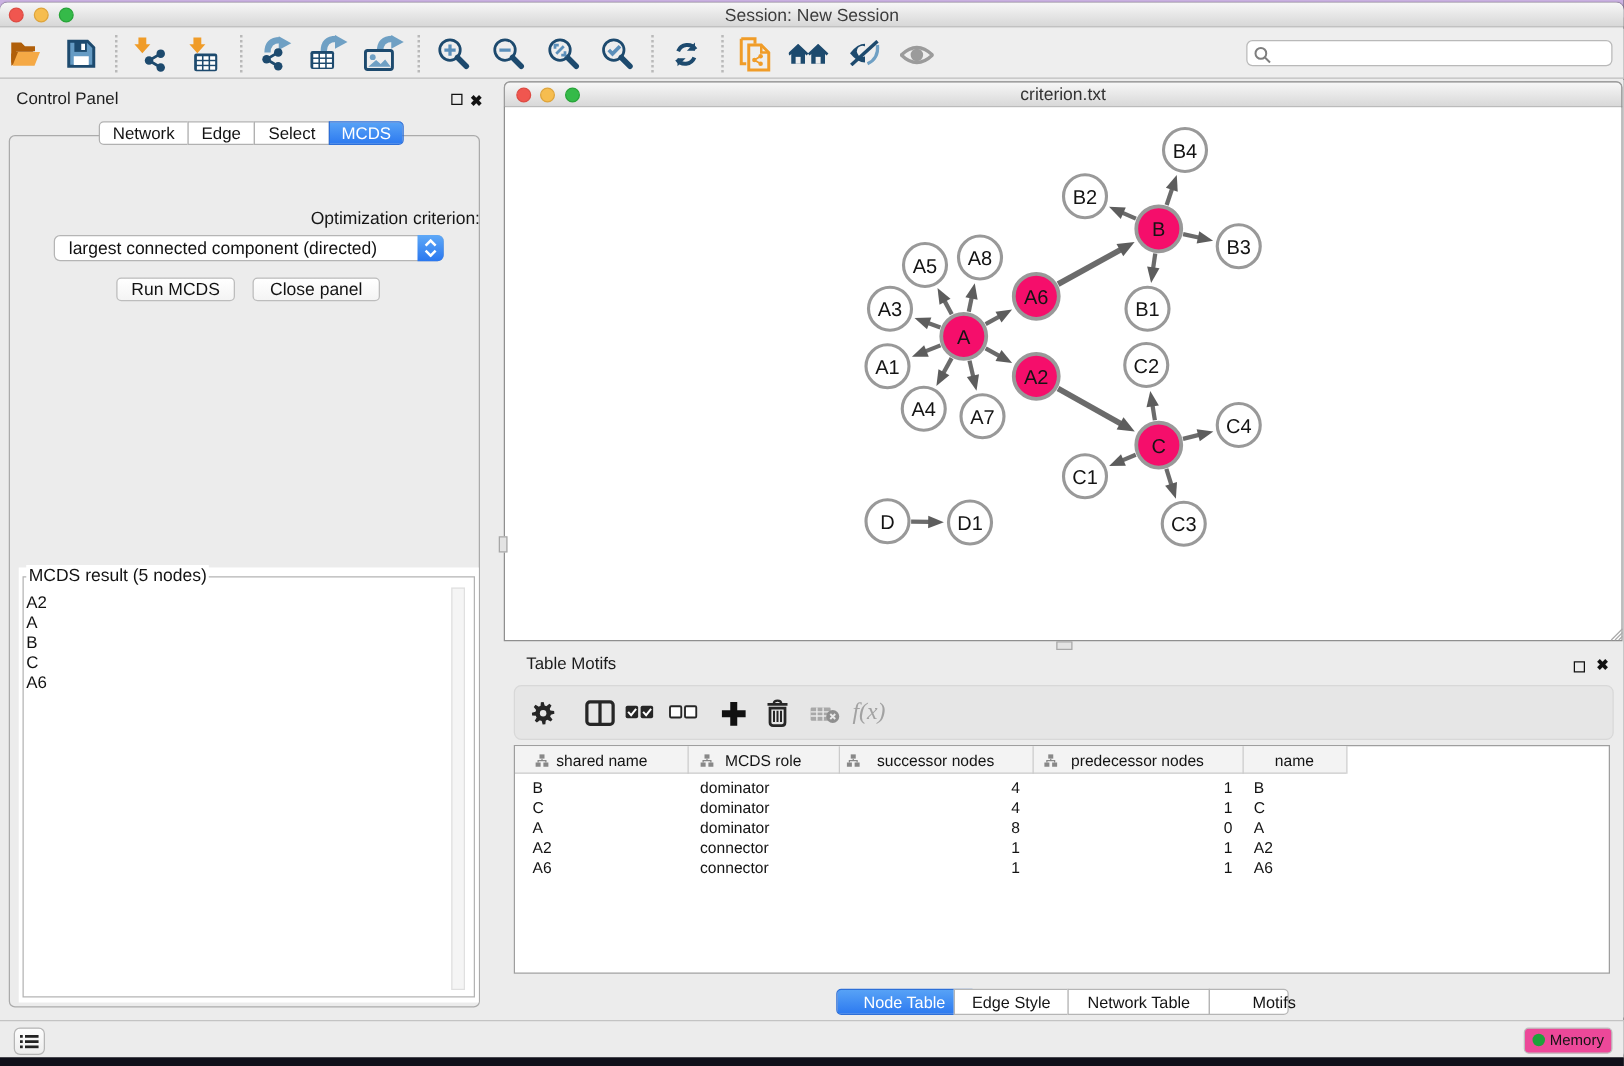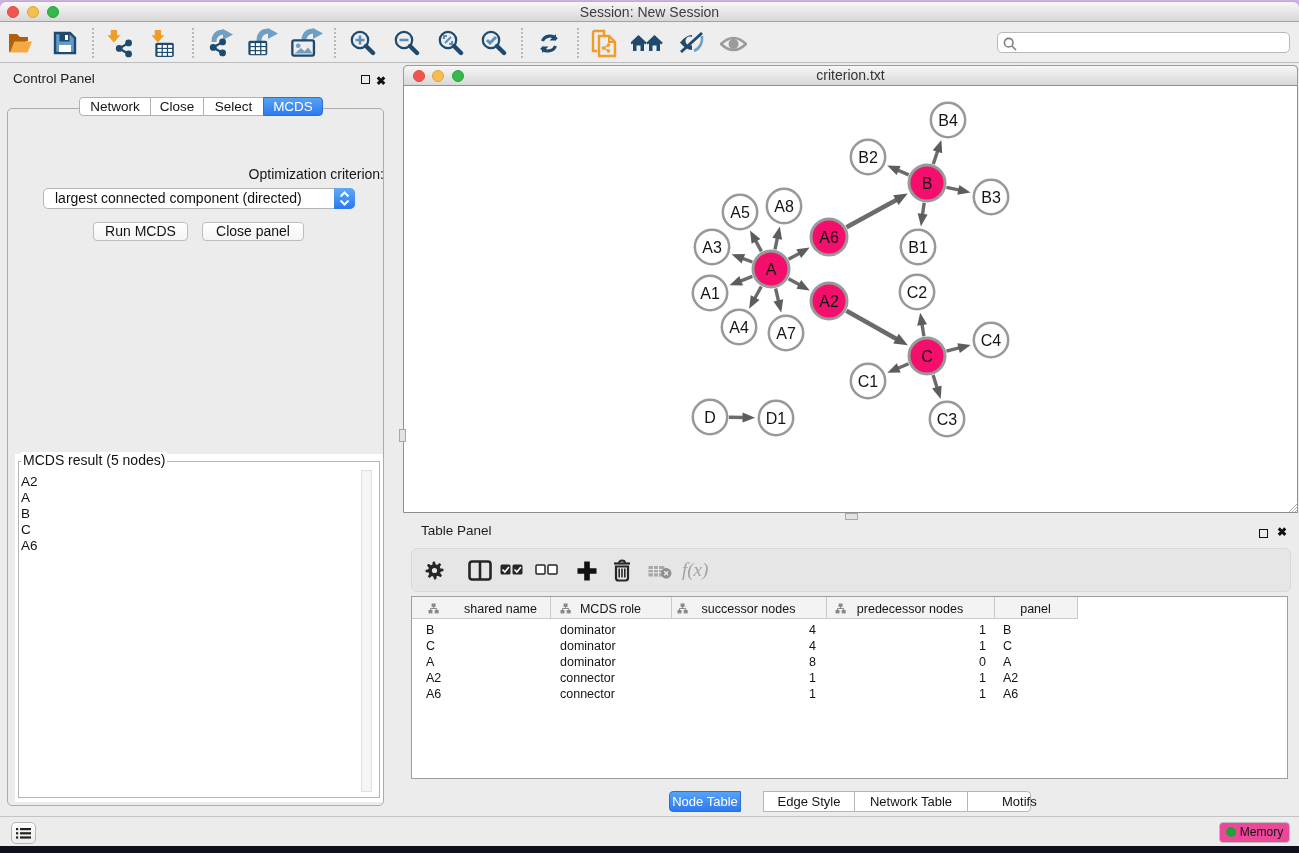--- a/index.html
+++ b/index.html
@@ -214,21 +214,21 @@
     <circle cx="5.7" cy="5.7" r="4.3" fill="none" stroke="#7e7e7e" stroke-width="1.6"></circle>
     <path d="M9,9 L13,13" stroke="#7e7e7e" stroke-width="1.6"></path>
   </svg>
 <div class="abs searchbox"></div>
 <div class="abs mainbg"></div>
 
 <div class="abs cp-title">Control Panel</div>
 <div class="abs icon-float" style="left:361px;"></div>
 <div class="abs icon-x" style="left:376px;">✖</div>
 <div class="abs tab" style="left:79px; width:72px; border-radius:4px 0 0 4px;">Network</div>
-<div class="abs tab" style="left:150px; width:54px;">Close</div>
+<div class="abs tab" style="left:150px; width:54px;">Edge</div>
 <div class="abs tab" style="left:203px; width:61px;">Select</div>
 <div class="abs tab sel" style="left:263px; width:60px; border-radius:0 4px 4px 0;">MCDS</div>
 <div class="abs cp-box"></div>
 <div class="abs cp-label">Optimization criterion:</div>
 <div class="abs dropdown">largest connected component (directed)
   <div class="abs dd-btn">
       <svg class="ic" style="left:4px;top:3px;" width="13" height="15" viewBox="0 0 13 15">
         <path d="M2.5 5.5 L6.5 1.5 L10.5 5.5" stroke="#fff" stroke-width="2" fill="none"></path>
         <path d="M2.5 9.5 L6.5 13.5 L10.5 9.5" stroke="#fff" stroke-width="2" fill="none"></path>
       </svg>
@@ -331,21 +331,21 @@
 <text x="523" y="103" text-anchor="middle" font-size="16" fill="#141414">B</text>
 <text x="523" y="276" text-anchor="middle" font-size="16" fill="#141414">C</text>
 </svg>
 </div>
 <svg class="ic" style="left:1286px;top:500px;" width="13" height="13" viewBox="0 0 13 13">
     <path d="M3 12 L12 3 M6 12 L12 6 M9 12 L12 9" stroke="#ababab" stroke-width="1" fill="none"></path>
   </svg>
 <div class="abs" style="left:399px;top:429px;width:7px;height:13px;background:#e3e3e3;border:1px solid #a8a8a8;"></div>
 <div class="abs" style="left:845px;top:513px;width:13px;height:7px;background:#e3e3e3;border:1px solid #a8a8a8;"></div>
 
-<div class="abs tp-title">Table Panel</div>
+<div class="abs tp-title">Table Motifs</div>
 <div class="abs icon-float" style="left:1259px; top:529px;"></div>
 <div class="abs icon-x" style="left:1277px; top:525px;">✖</div>
 <div class="abs tp-toolbar"></div>
 <svg class="ic" style="left:425px;top:561px;" width="19" height="19" viewBox="0 0 19 19">
     <polygon points="18.3,7.7 18.5,9.9 15.6,10.7 15.1,12.1 17.0,14.5 15.6,16.2 12.9,14.7 11.6,15.3 11.3,18.3 9.1,18.5 8.3,15.6 6.9,15.1 4.5,17.0 2.8,15.6 4.3,12.9 3.7,11.6 0.7,11.3 0.5,9.1 3.4,8.3 3.9,6.9 2.0,4.5 3.4,2.8 6.1,4.3 7.4,3.7 7.7,0.7 9.9,0.5 10.7,3.4 12.1,3.9 14.5,2.0 16.2,3.4 14.7,6.1 15.3,7.4" fill="#262626"></polygon>
     <circle cx="9.5" cy="9.5" r="6" fill="#262626"></circle>
     <circle cx="9.5" cy="9.5" r="2.6" fill="#e6e6e6"></circle>
   </svg>
 <svg class="ic" style="left:468px;top:560px;" width="24" height="21" viewBox="0 0 24 21">
     <rect x="1.5" y="1.5" width="21" height="18" rx="2.5" fill="none" stroke="#262626" stroke-width="2.6"></rect>
@@ -385,25 +385,25 @@
     <path d="M16.2,8.2 l4,4 M20.2,8.2 l-4,4" stroke="#e9e9e9" stroke-width="1.5"></path>
   </svg>
 <div class="abs" style="left:682px;top:559px;font-family:'Liberation Serif',serif;font-style:italic;font-size:19px;color:#a2a2a2;">f(x)</div>
 <div class="abs tbl">
   <div class="abs tbl-head"></div>
   <div class="abs hsep" style="left:138px;"></div>
   <div class="abs hsep" style="left:259px;"></div>
   <div class="abs hsep" style="left:414px;"></div>
   <div class="abs hsep" style="left:582px;"></div>
   <div class="abs hsep" style="left:665px;"></div>
-  <div class="abs hlabel" style="left:1px; width:137px;margin-left:19px;">shared name</div>
+  <div class="abs hlabel" style="left:1px; width:137px;">shared name</div>
   <div class="abs hlabel" style="left:138px; width:121px;">MCDS role</div>
   <div class="abs hlabel" style="left:259px; width:155px;">successor nodes</div>
   <div class="abs hlabel" style="left:414px; width:168px;">predecessor nodes</div>
-  <div class="abs hlabel" style="left:582px; width:83px;">panel</div>
+  <div class="abs hlabel" style="left:582px; width:83px;">name</div>
   <svg class="ic" style="left:16px;top:6px;" width="12" height="11" viewBox="0 0 12 11">
       <rect x="3.6" y="0.5" width="4" height="3.4" fill="#888"></rect>
       <rect x="0.5" y="7" width="4" height="3.4" fill="#888"></rect>
       <rect x="6.7" y="7" width="4" height="3.4" fill="#888"></rect>
       <path d="M5.6,4 v2 M2.5,7 v-1.5 h6.2 v1.5" stroke="#888" stroke-width="1" fill="none"></path>
     </svg>
 <svg class="ic" style="left:148px;top:6px;" width="12" height="11" viewBox="0 0 12 11">
       <rect x="3.6" y="0.5" width="4" height="3.4" fill="#888"></rect>
       <rect x="0.5" y="7" width="4" height="3.4" fill="#888"></rect>
       <rect x="6.7" y="7" width="4" height="3.4" fill="#888"></rect>
@@ -441,21 +441,21 @@
 <div class="cell" style="left:330px;top:74px;width:74px;text-align:right;">1</div>
 <div class="cell" style="left:500px;top:74px;width:74px;text-align:right;">1</div>
 <div class="cell" style="left:591px;top:74px;">A2</div>
 <div class="cell" style="left:14px;top:90px;">A6</div>
 <div class="cell" style="left:148px;top:90px;">connector</div>
 <div class="cell" style="left:330px;top:90px;width:74px;text-align:right;">1</div>
 <div class="cell" style="left:500px;top:90px;width:74px;text-align:right;">1</div>
 <div class="cell" style="left:591px;top:90px;">A6</div>
 </div>
 
-<div class="abs btab sel" style="left:669px; width:72px; border-radius:4px 0 0 4px;">Node Table</div>
+<div class="abs btab sel" style="left:669px; width:109px; border-radius:4px 0 0 4px;">Node Table</div>
 <div class="abs btab" style="left:763px; width:92px;">Edge Style</div>
 <div class="abs btab" style="left:854px; width:114px;">Network Table</div>
 <div class="abs btab" style="left:967px; width:64px; border-radius:0 4px 4px 0;padding-left:34px;">Motifs</div>
 <div class="abs statusbar"></div>
 <div class="abs lst-btn"></div>
 <svg class="ic" style="left:16px;top:828px;" width="15" height="11" viewBox="0 0 15 11">
     <g fill="#222">
       <rect x="0" y="0" width="2.2" height="2.2"></rect>
       <rect x="0" y="4.2" width="2.2" height="2.2"></rect>
       <rect x="0" y="8.4" width="2.2" height="2.2"></rect>

